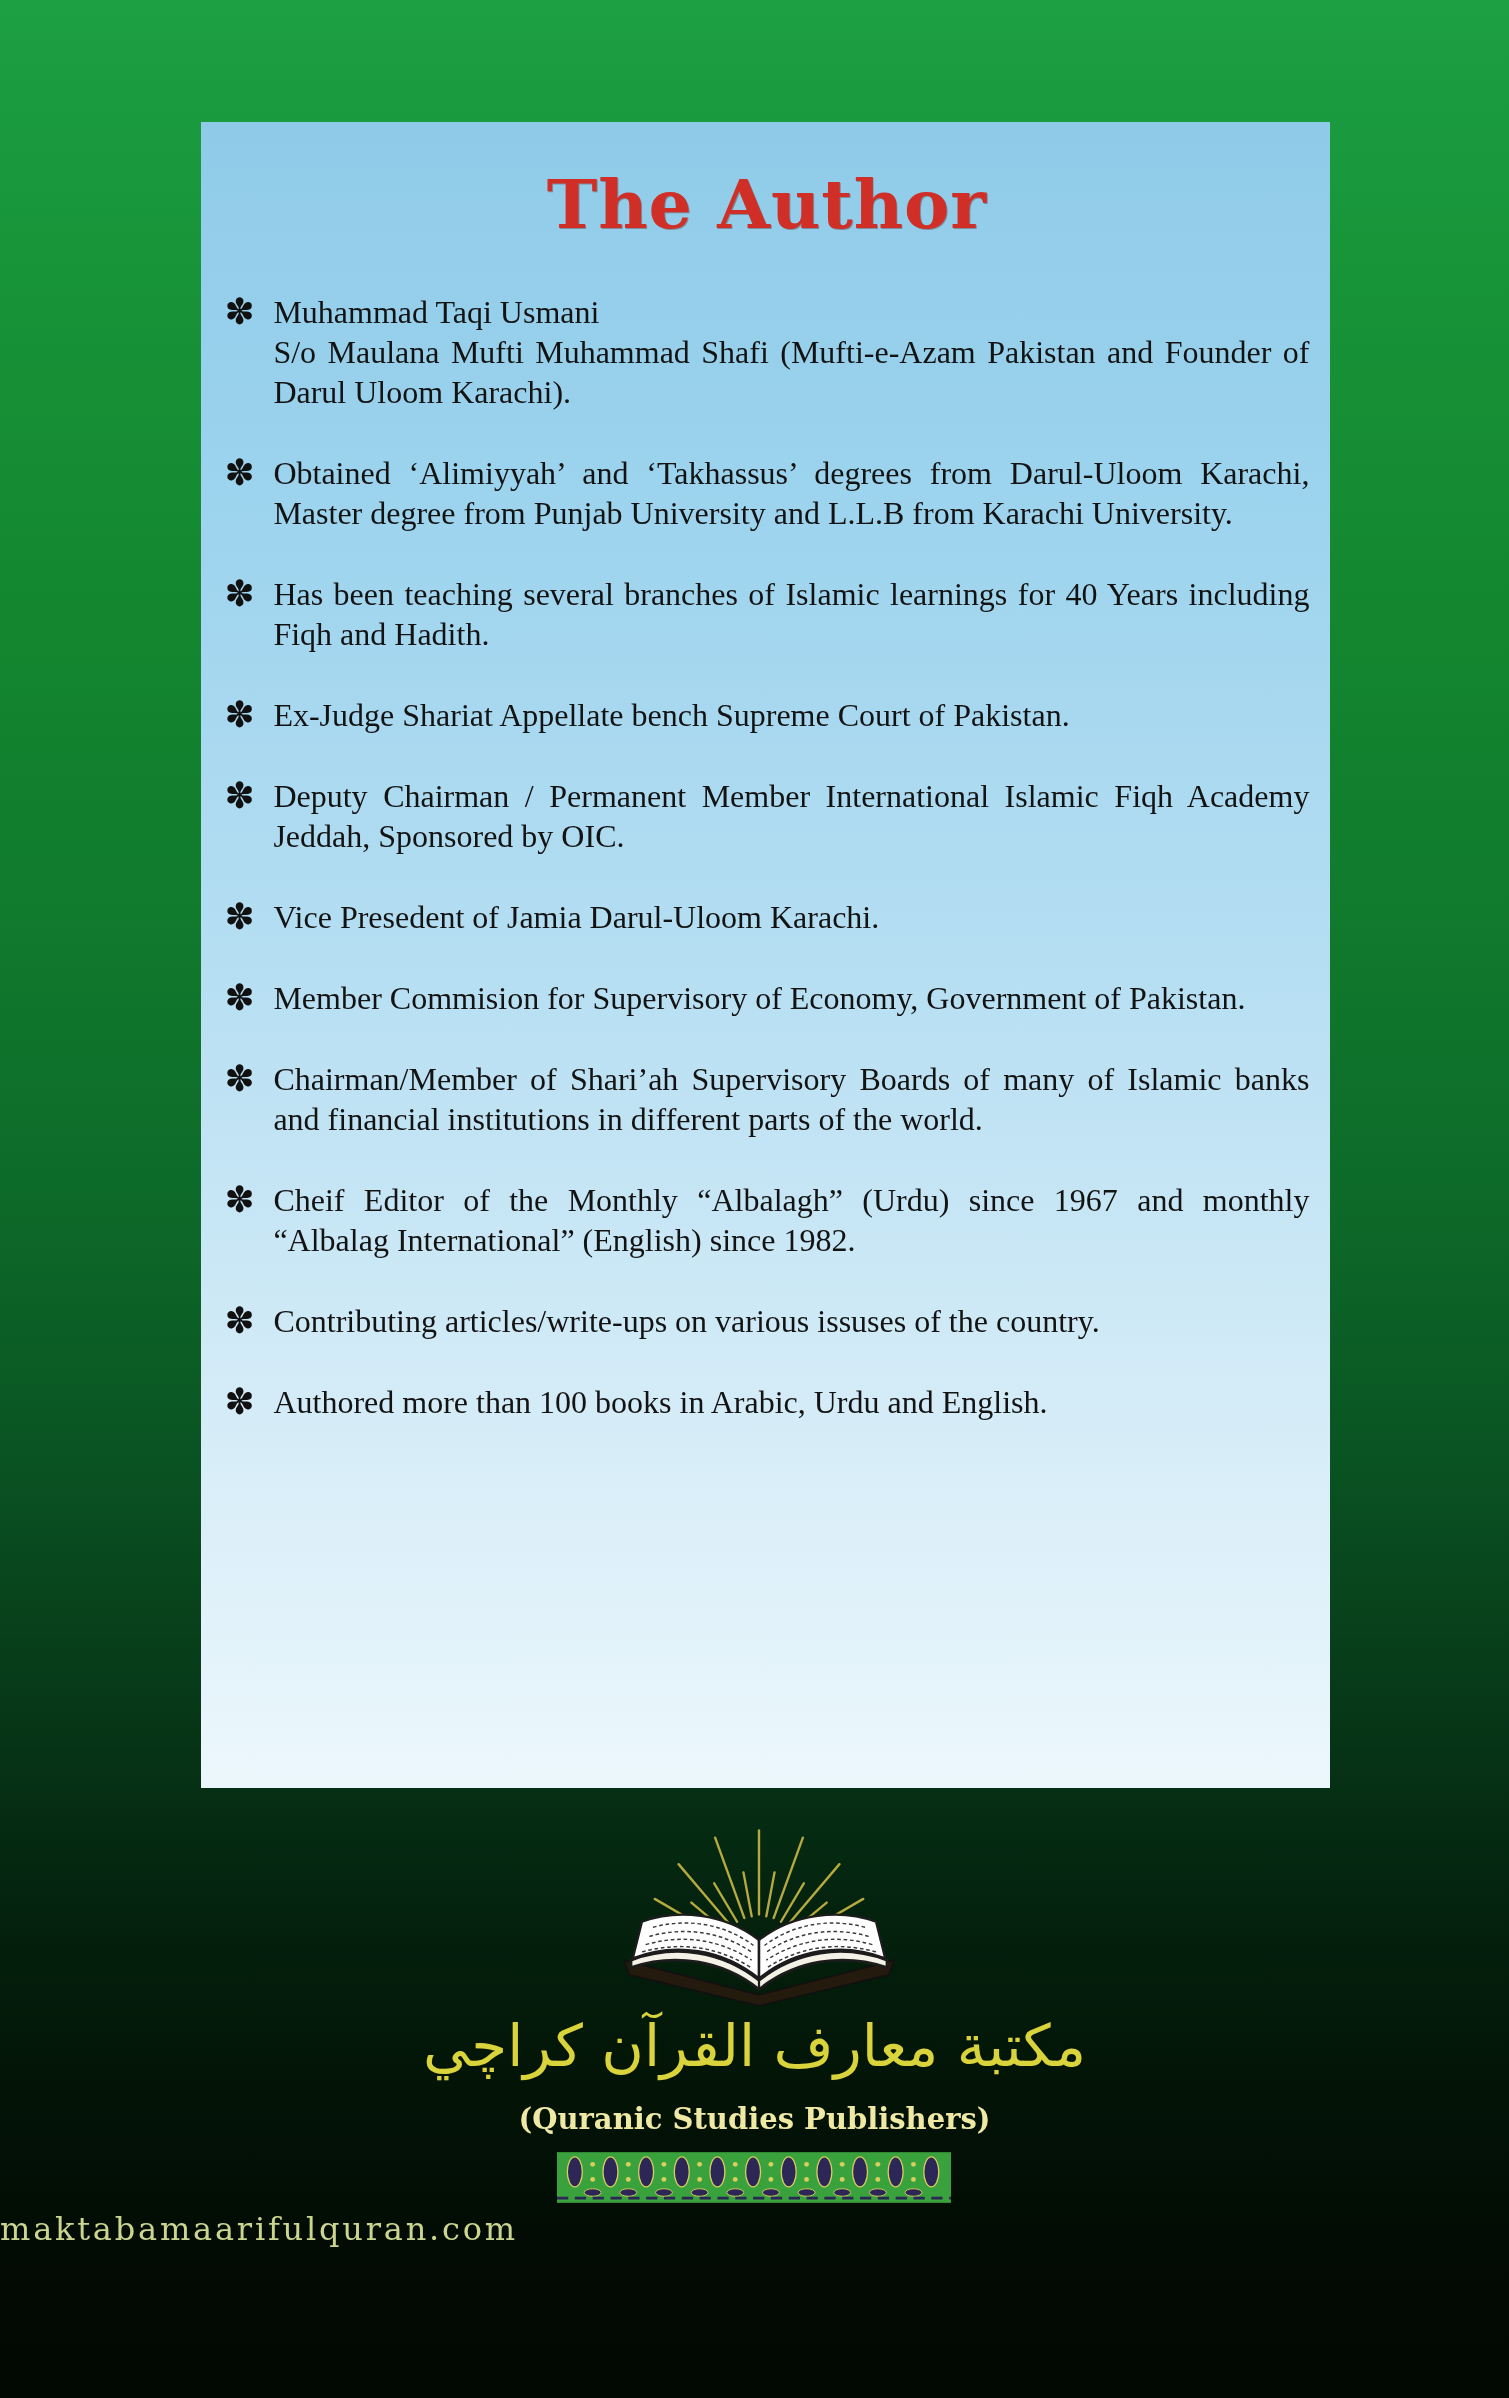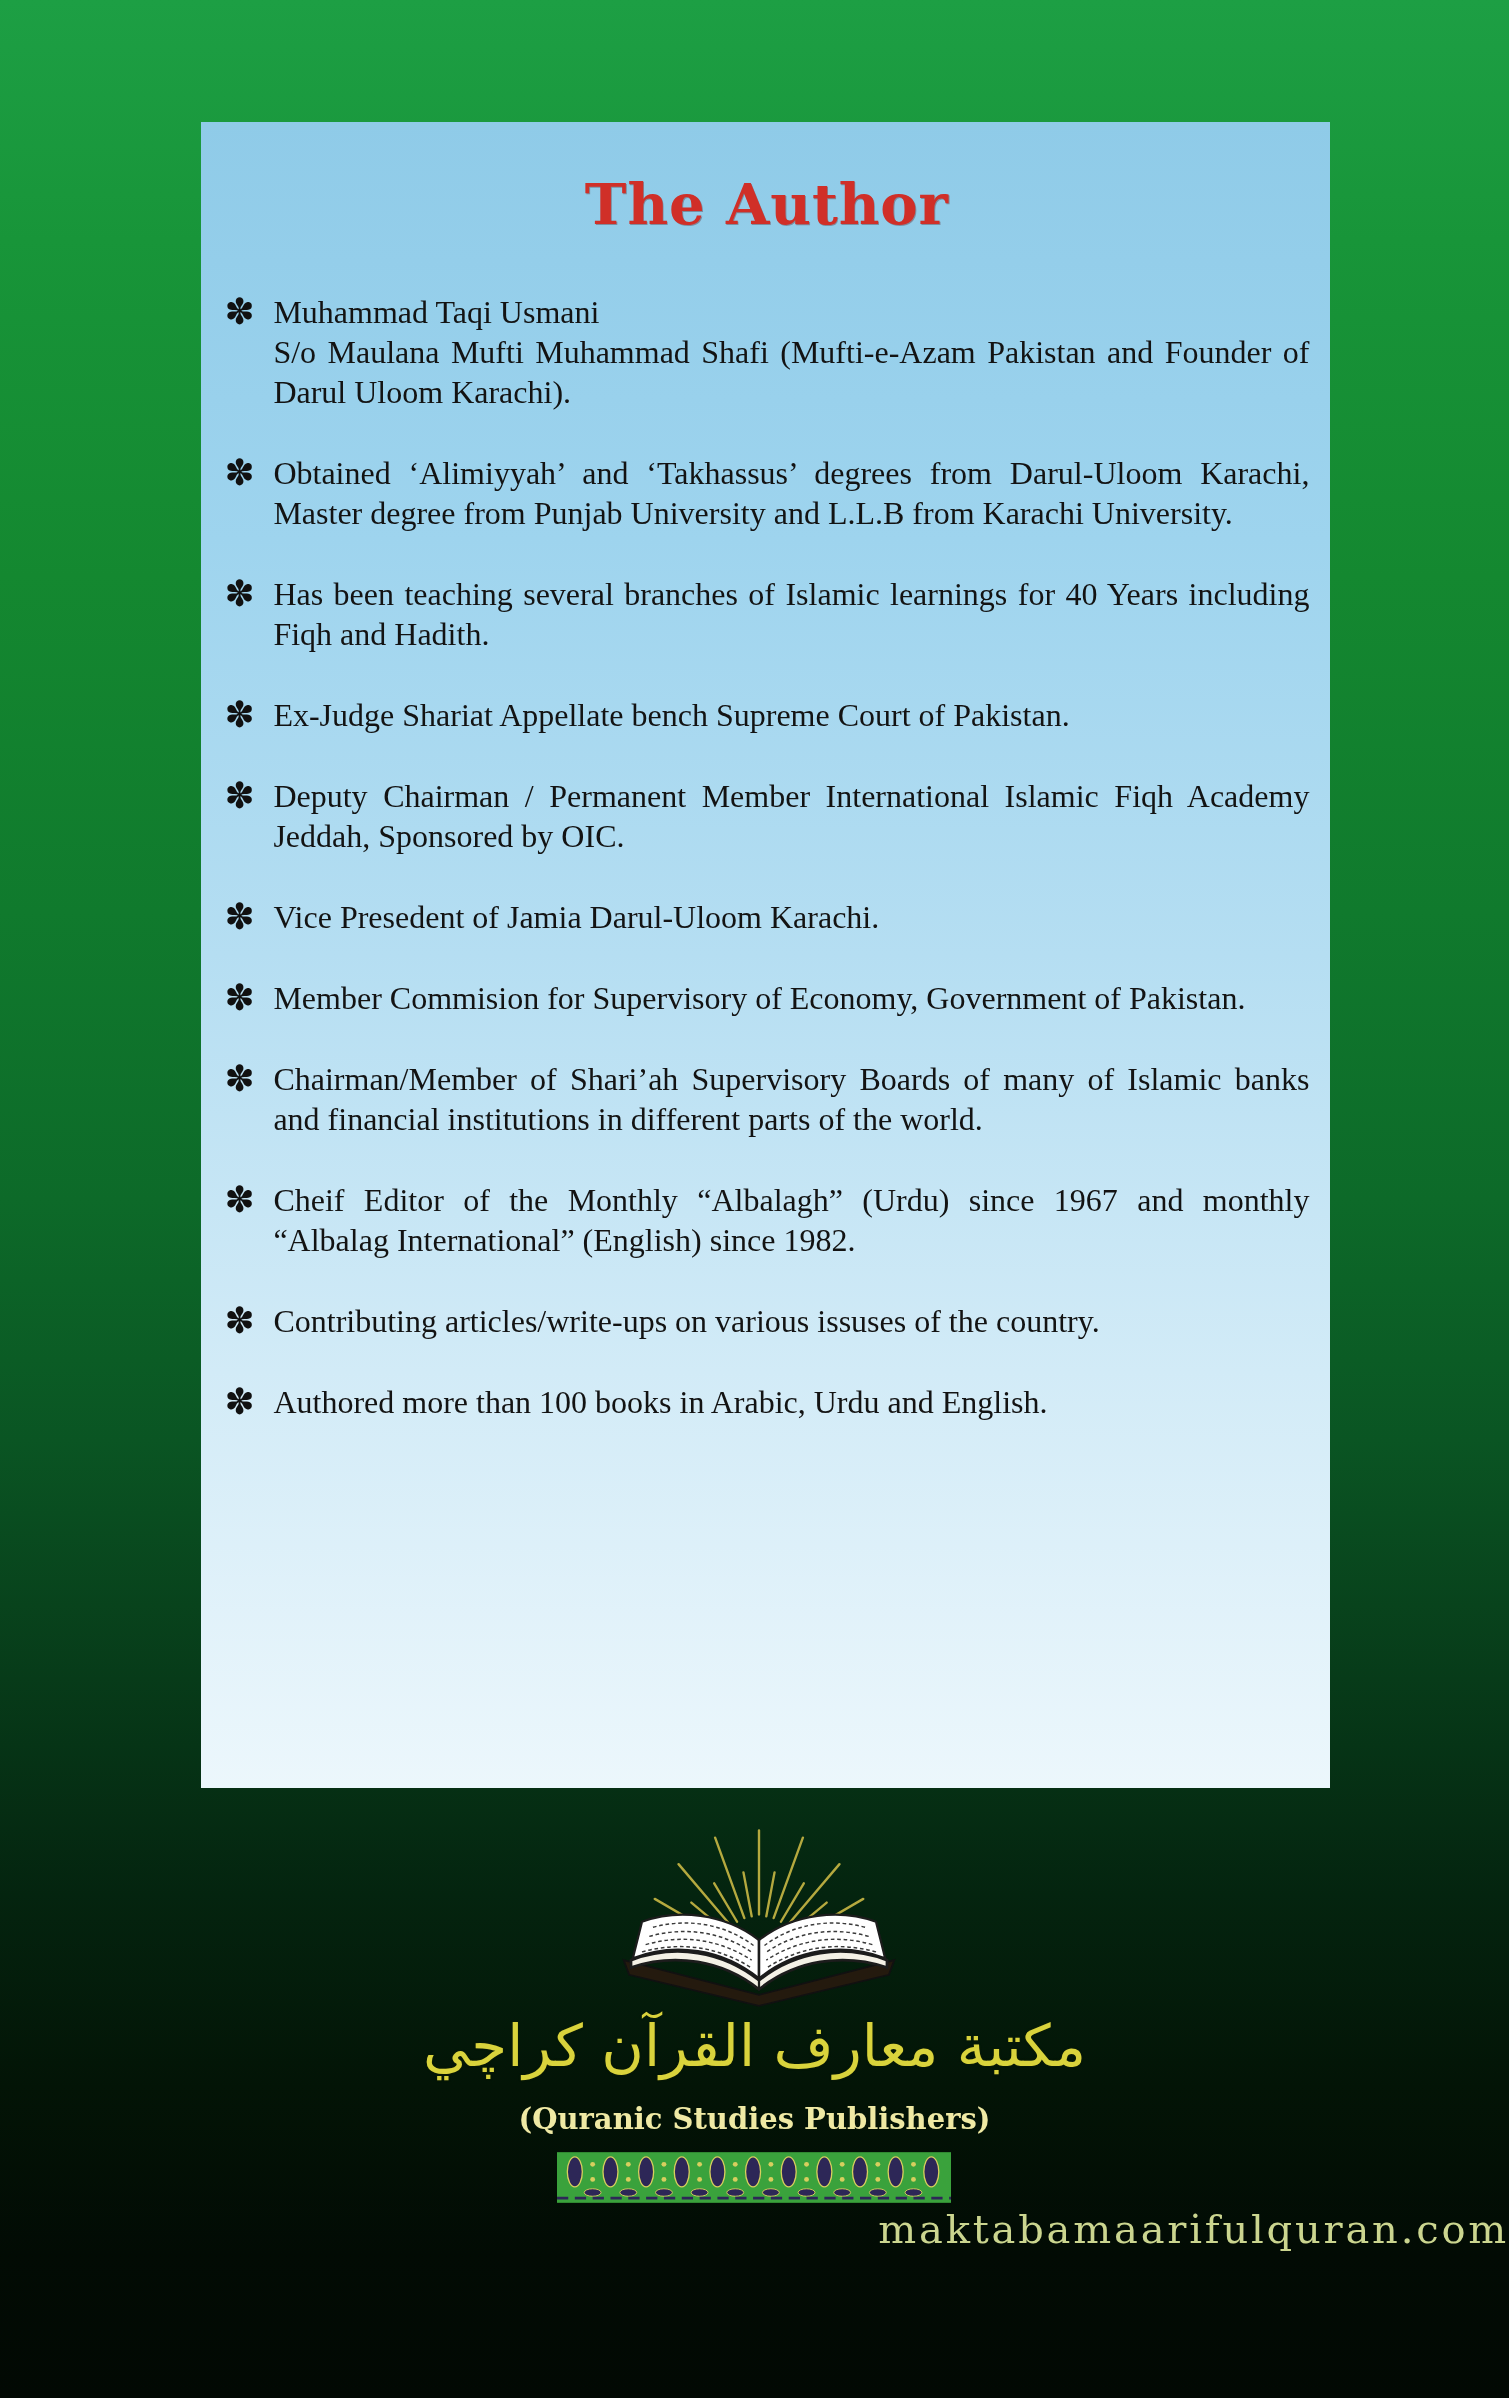--- a/index.html
+++ b/index.html
@@ -17,21 +17,21 @@
     position:absolute;left:201px;top:122px;width:1129px;height:1666px;
     background:linear-gradient(180deg,#8fcbe8 0%,#9ed4ee 25%,#b5def2 50%,#d2ebf7 75%,#ecf7fc 100%);
     box-sizing:border-box;
     padding:49px 20.6px 0 23.4px;
   }
   .panel-title{
     margin:0 0 0 0;
     text-align:center;
     font-family:"DejaVu Serif", serif;
     font-weight:bold;
-    font-size:56px;
+    font-size:68px;
     line-height:67px;
     letter-spacing:0.9px;
     color:#d02f28;
     text-shadow:0.9px 0.9px 0 rgba(90,20,20,.35);
   }
   .bullets{
     list-style:none;margin:54px 0 0 0;padding:0;
     display:flex;flex-direction:column;gap:41px;
   }
   .bullet{
@@ -66,23 +66,23 @@
     position:absolute;left:0;top:277px;width:1509px;
     text-align:center;
     font-family:"DejaVu Serif", serif;
     font-weight:bold;
     font-size:29px;line-height:49px;
     color:#efe9a4;
   }
   .band-svg{position:absolute;left:557px;top:334px;width:394px;height:51px;}
   .website{
     position:absolute;left:0;top:390px;width:1509px;
-    text-align:right;
+    text-align:left;
     font-family:"DejaVu Serif", serif;
-    font-size:40px;line-height:43px;
+    font-size:32px;line-height:43px;
     letter-spacing:2.8px;
     color:#cbd58f;
   }
 </style>
 </head>
 <body>
 
 <div class="cover">
 
   <div class="panel">

